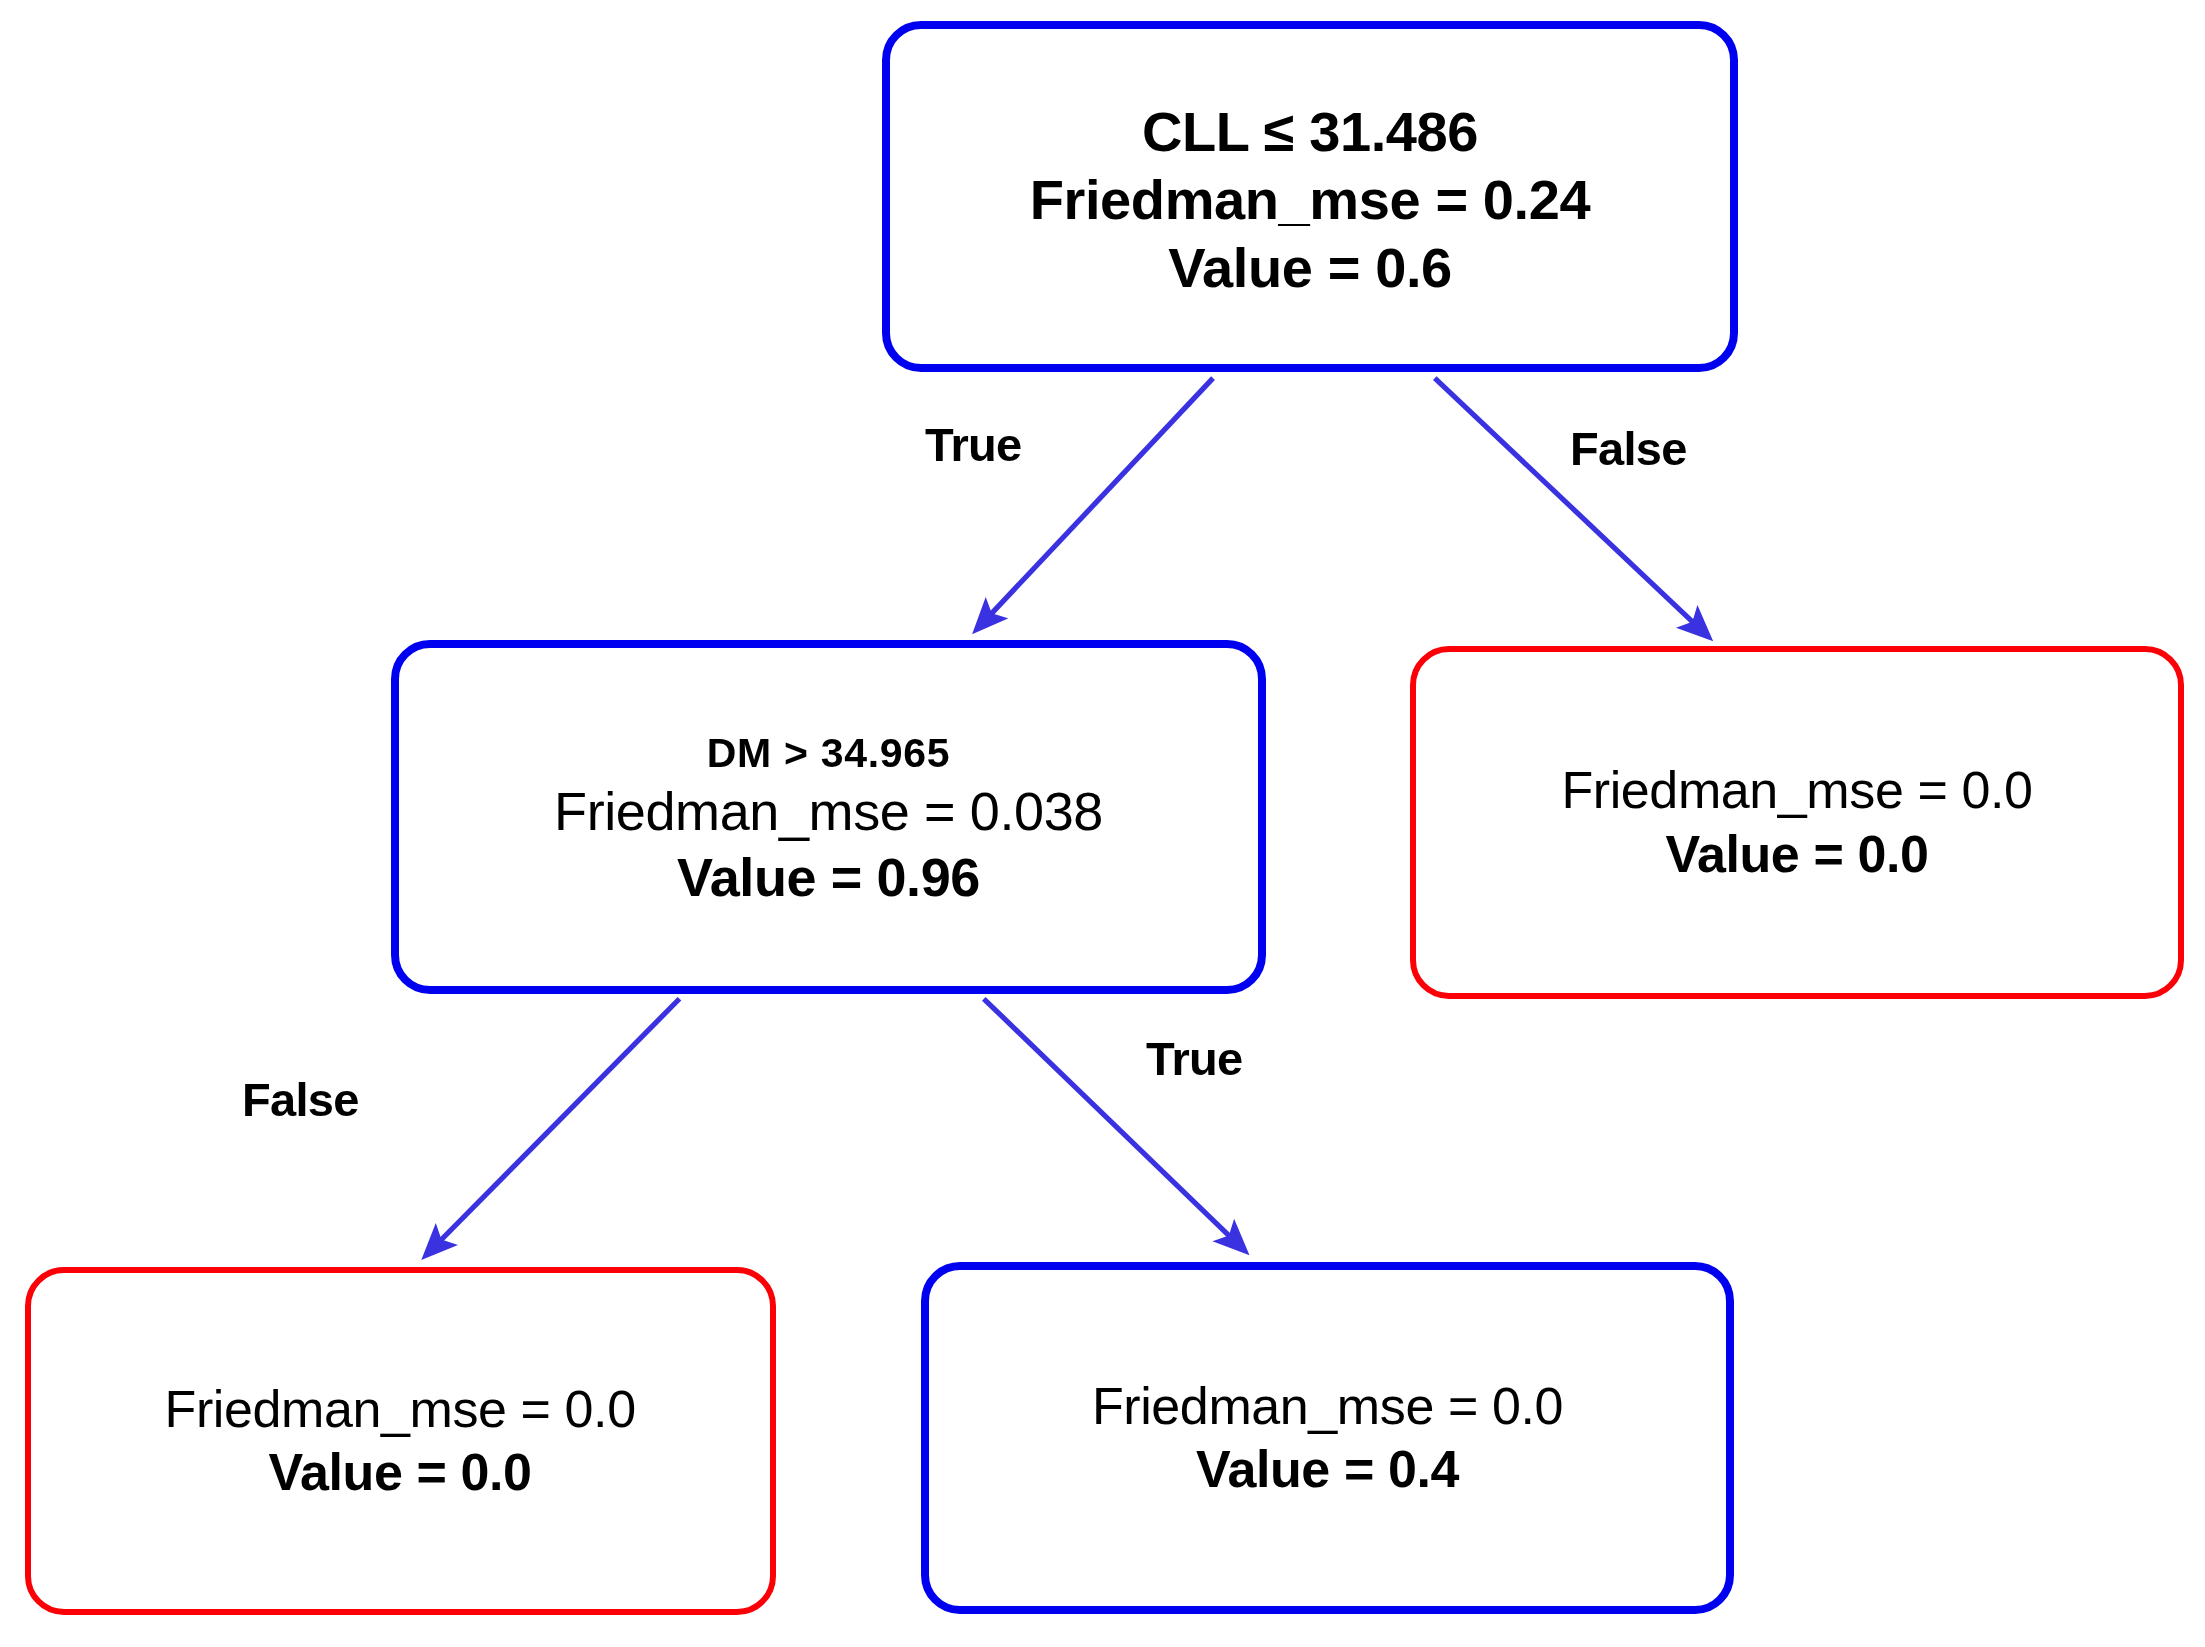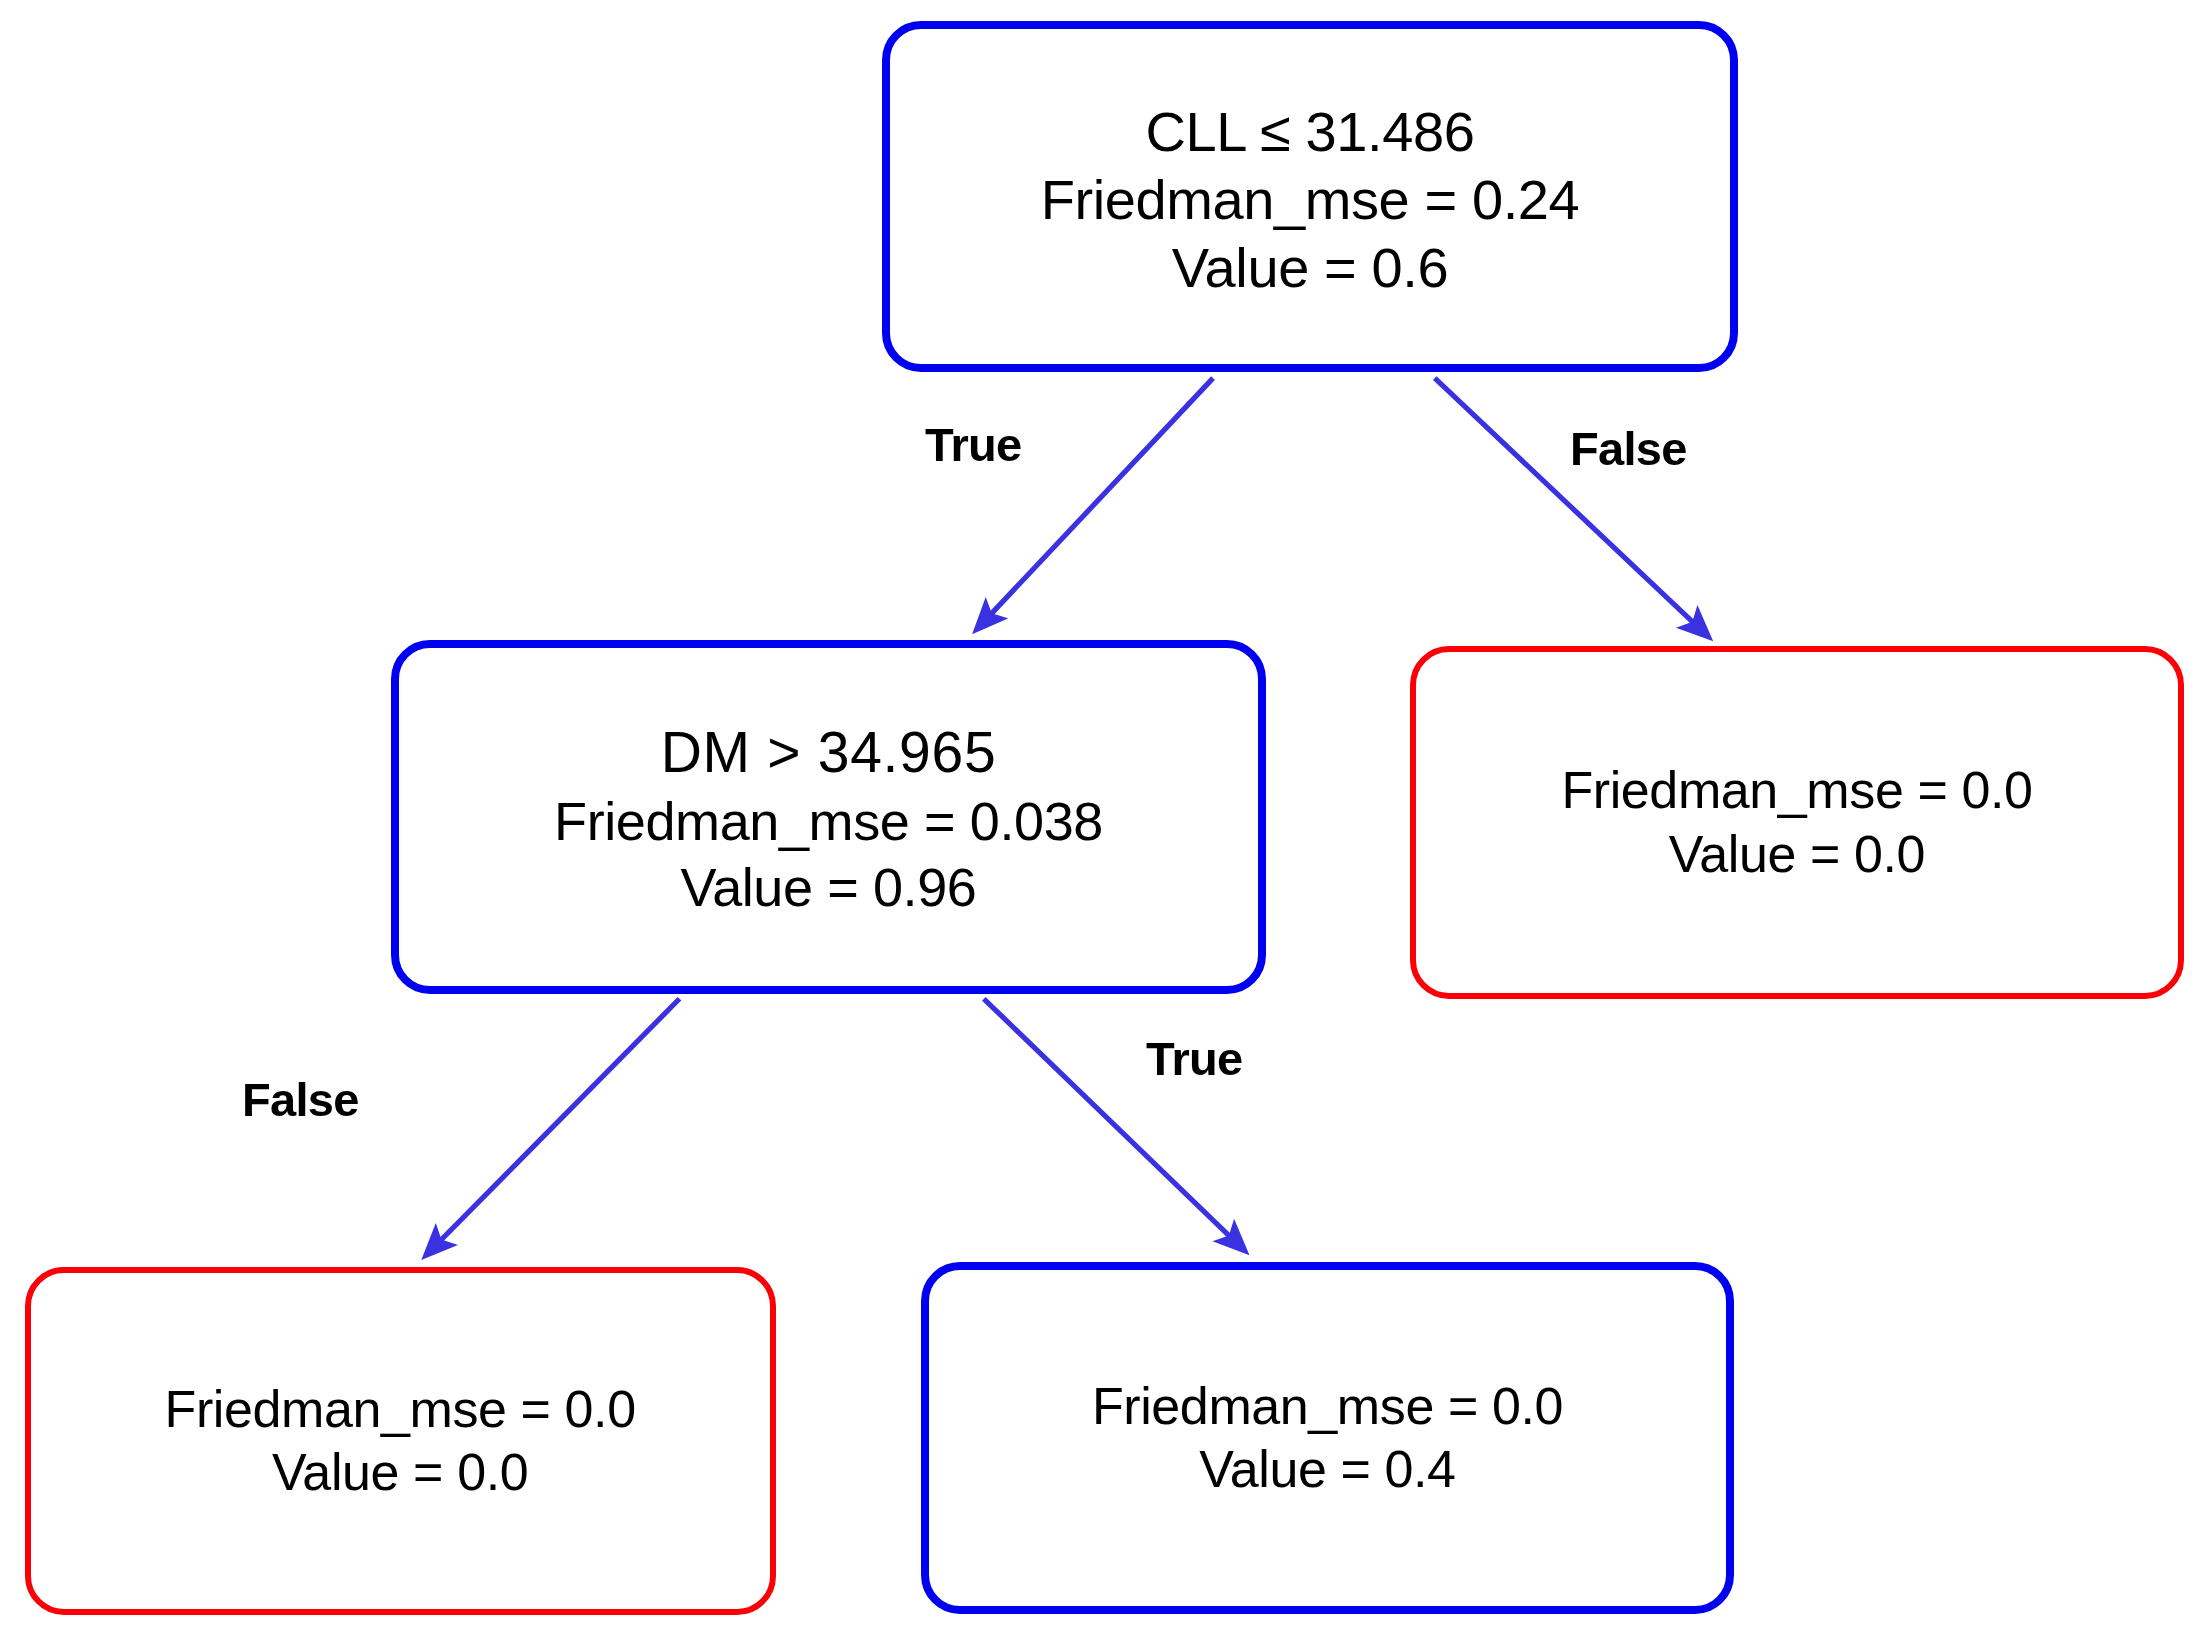--- a/index.html
+++ b/index.html
@@ -32,36 +32,36 @@
   }
   .node.blue  { border-color: #0000F0; border-width: 8.2px; }
   .node.red   { border-color: #FC0007; border-width: 6.7px;  }
 
   .node-line {
     display: block;
     white-space: nowrap;
     line-height: 1.22;
     letter-spacing: -0.4px;
   }
-  .bold   { font-weight: normal; }
+  .bold   { font-weight: bold; }
   .normal { font-weight: normal; }
 
   
   #node-root {
     left: 882px;  top: 21px;   width: 856px; height: 351px;
     padding-top: 7.4px;
   }
   #node-root .node-line { font-size: 56px; }
 
   #node-dm {
     left: 391px;   top: 640px;  width: 875px; height: 354px;
     padding-top: 4.5px;
   }
   #node-dm .node-line { font-size: 54px; }
-  #node-dm .l1 { font-size: 57px; letter-spacing: 0.7px; margin-bottom: 1px; text-align: right; }
+  #node-dm .l1 { font-size: 41px; letter-spacing: 0.7px; margin-bottom: 1px; text-align: right; }
 
   #node-right-leaf {
     left: 1410px;  top: 646px;  width: 774px; height: 353px;
   }
   #node-right-leaf .node-line { font-size: 52px; }
 
   #node-bottom-left-leaf {
     left: 24.6px;    top: 1267px; width: 751px; height: 348px;
   }
   #node-bottom-left-leaf .node-line { font-size: 52px; }

